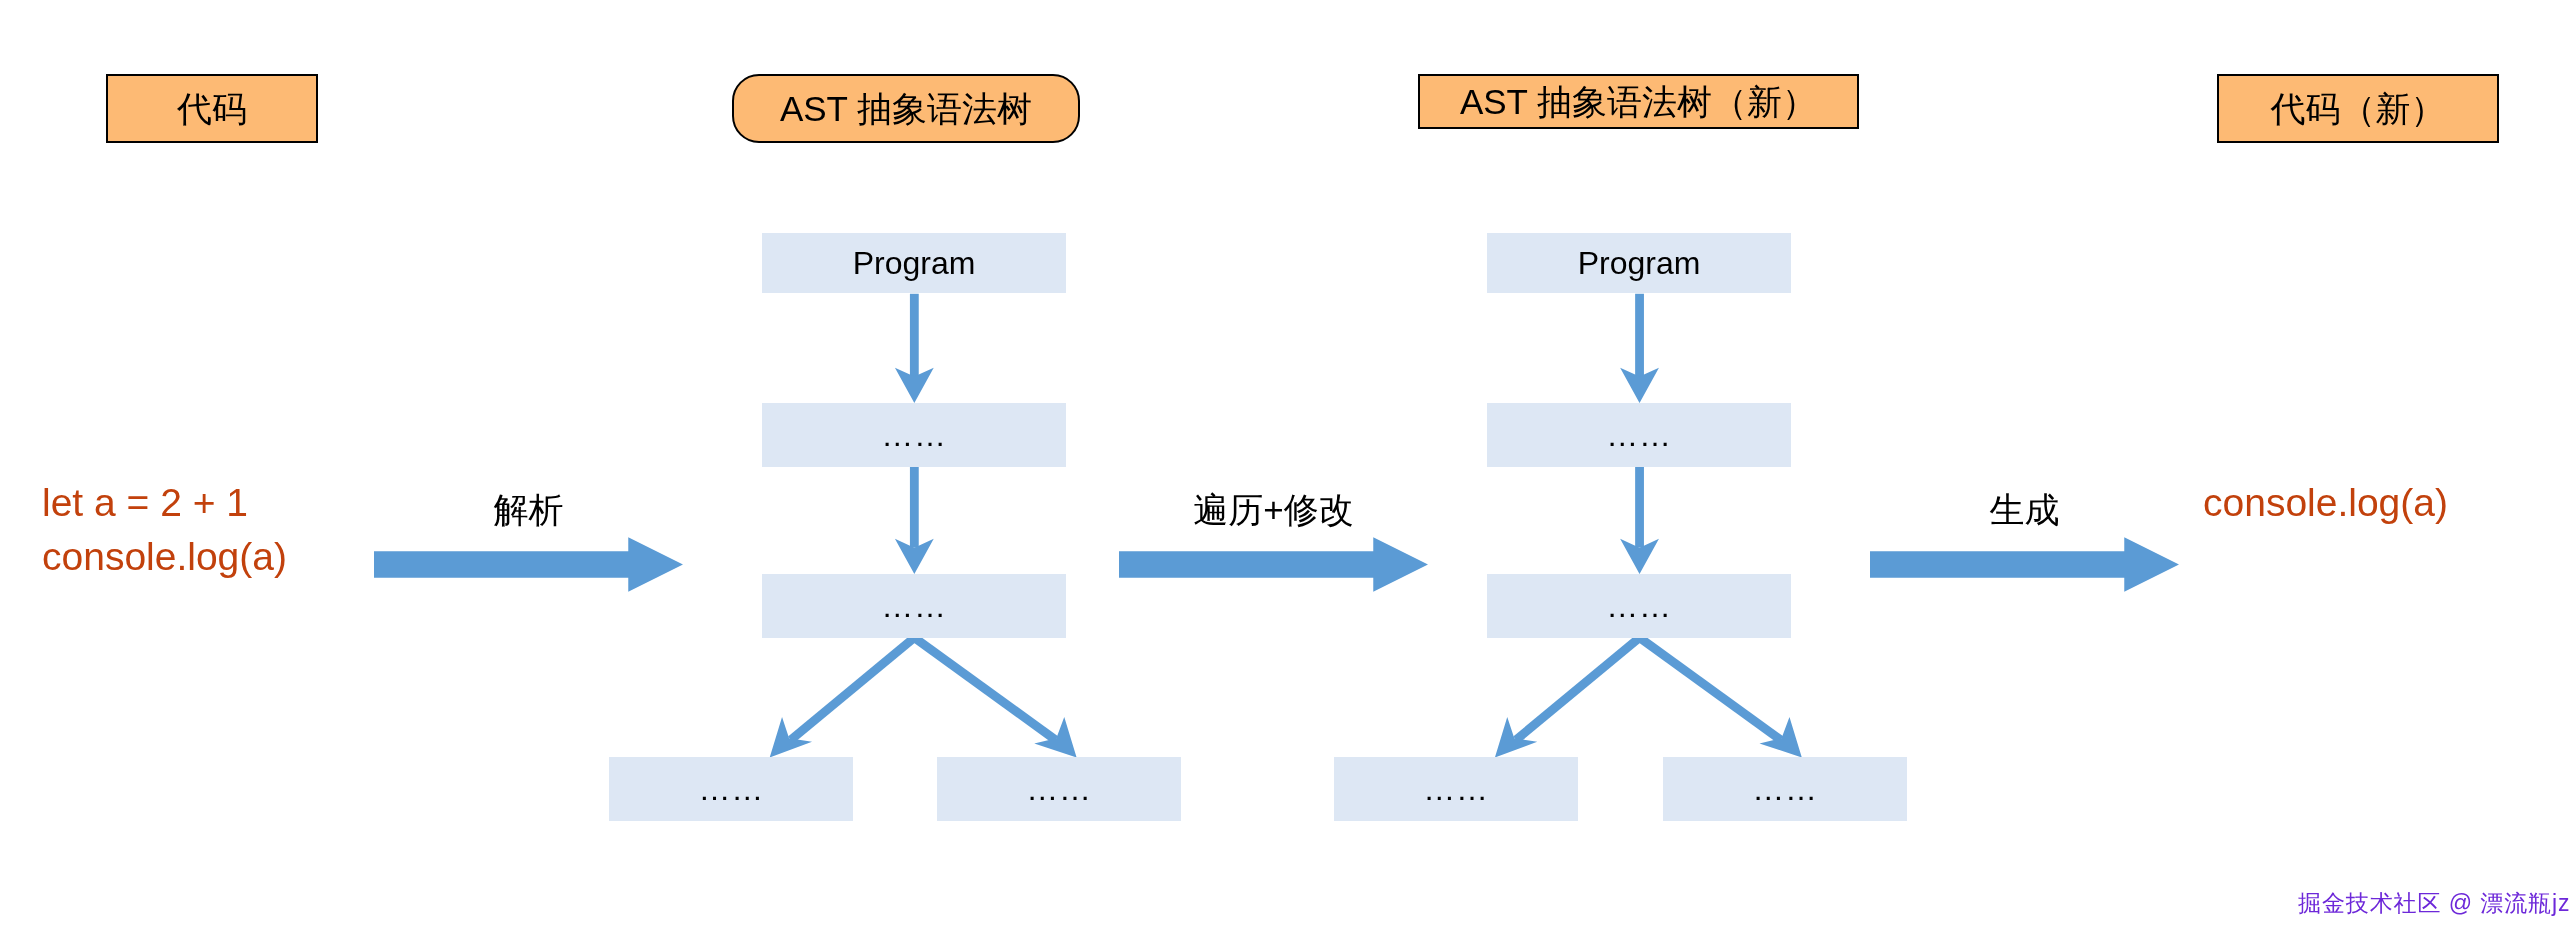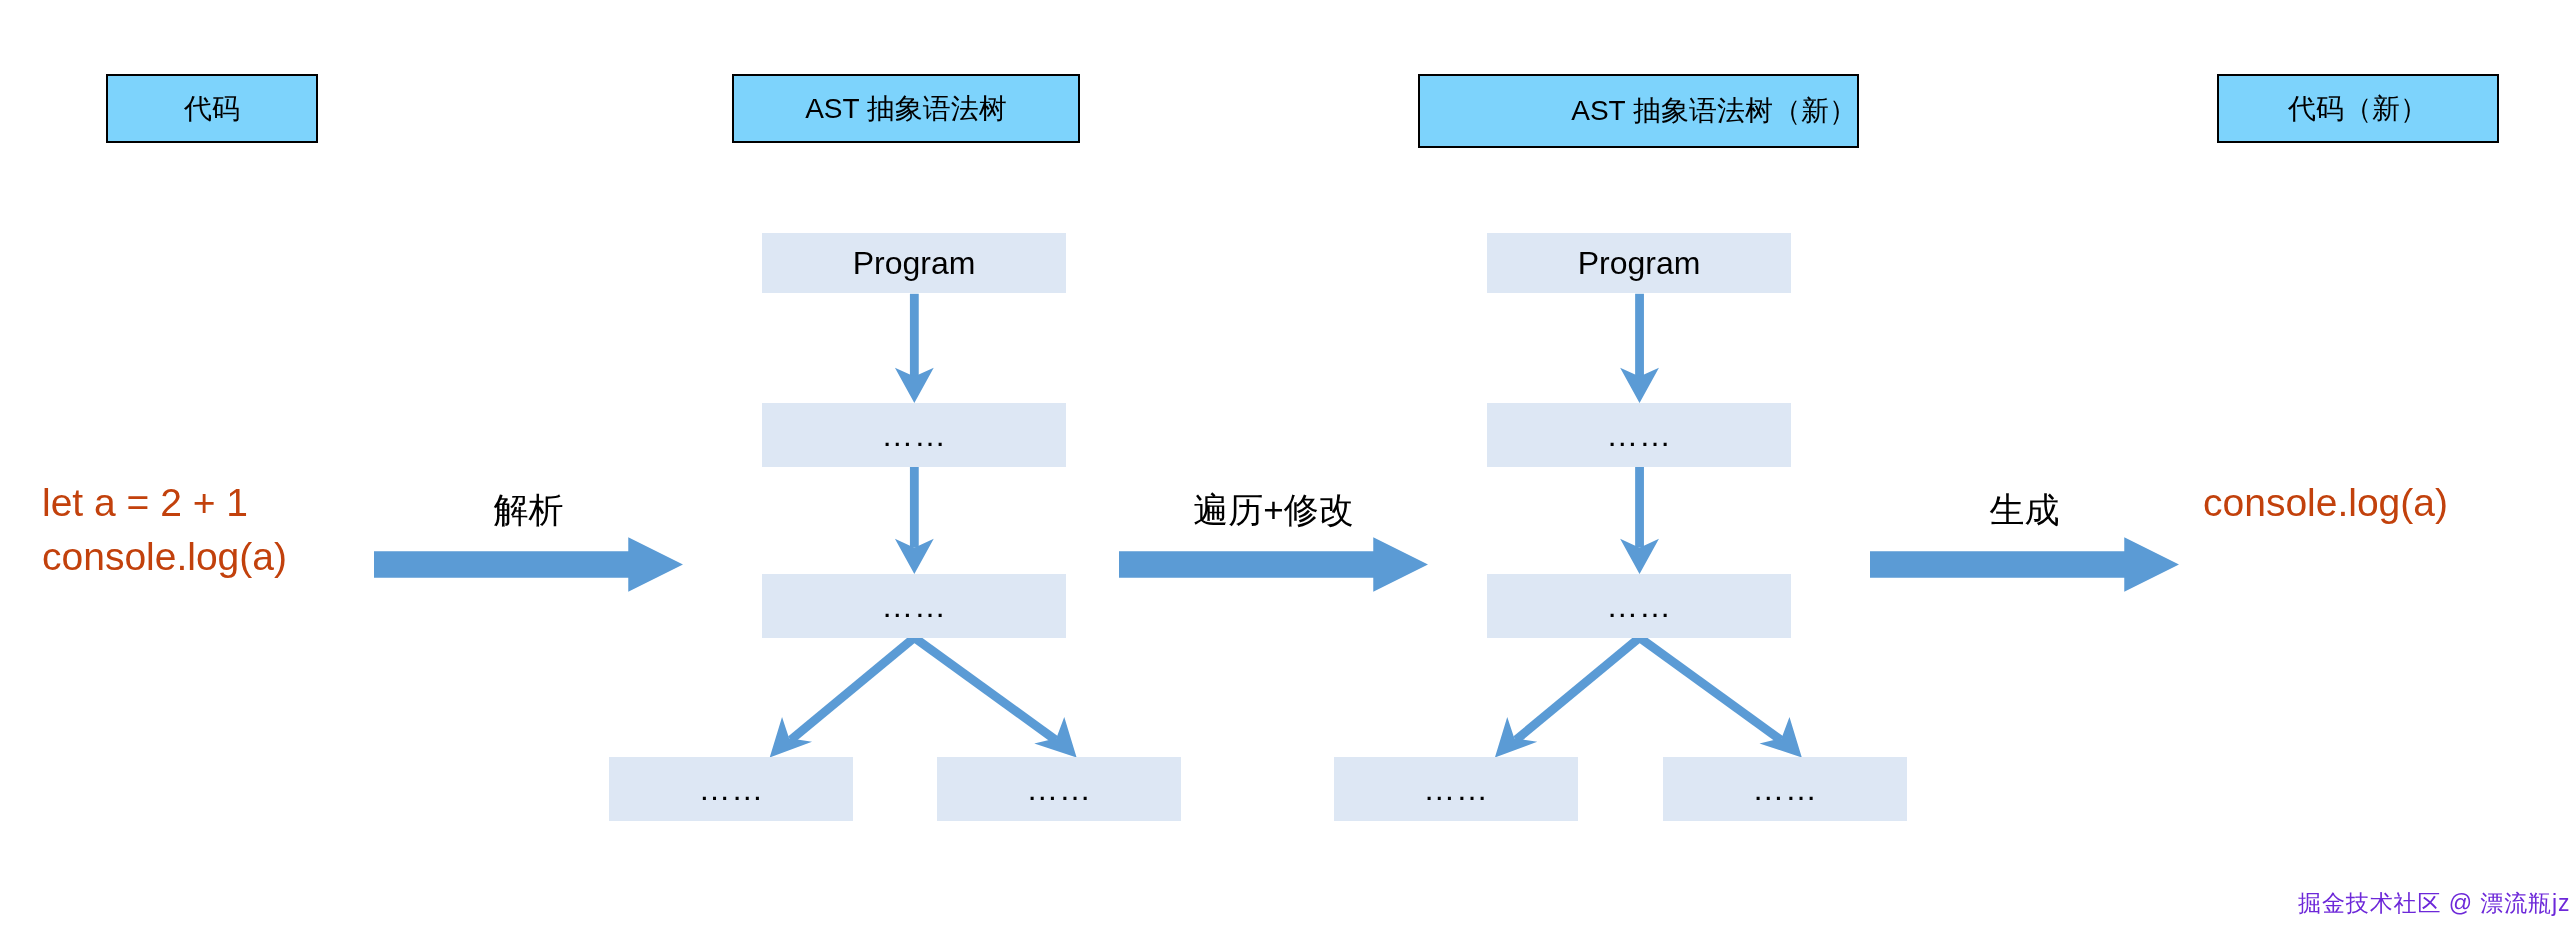--- a/index.html
+++ b/index.html
@@ -9,24 +9,24 @@
     font-family:"Liberation Sans","DejaVu Sans",sans-serif;
     overflow:hidden;
     position:relative;
   }
   .stage{position:absolute;inset:0;}
 
   
   .cap{
     position:absolute;
     border:2.6px solid #000000;
-    background:#7dd3fc;
+    background:#fdba74;
     display:flex;align-items:center;justify-content:center;
     color:#000000;
-    font-size:28px;
+    font-size:35px;
     line-height:1;
     white-space:nowrap;
     box-sizing:border-box;
   }
 
   
   .code{
     position:absolute;
     color:#c2410c;
     font-size:39px;
@@ -75,25 +75,25 @@
 </style>
 </head>
 <body>
 
 <div class="stage">
 
   <div class="cap" style="left:106px;top:74px;width:212px;height:69px;">
     <span>代码</span>
   </div>
 
-  <div class="cap" style="left:732px;top:74px;width:348px;height:69px;">
+  <div class="cap" style="left:732px;top:74px;width:348px;height:69px;border-radius:27px;">
     <span>AST 抽象语法树</span>
   </div>
 
-  <div class="cap" style="left:1418px;top:74px;width:441px;height:74px;justify-content:flex-end;">
+  <div class="cap" style="left:1418px;top:74px;width:441px;height:55px;">
     <span>AST 抽象语法树（新）</span>
   </div>
 
   <div class="cap" style="left:2217px;top:74px;width:282px;height:69px;">
     <span>代码（新）</span>
   </div>
 
   <div class="code" style="left:42px;top:476px;">
     <div>let a = 2 + 1</div>
     <div>console.log(a)</div>

